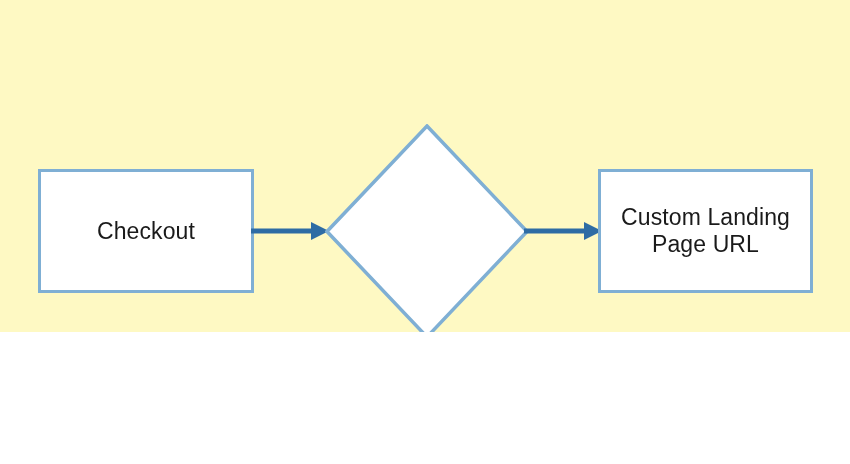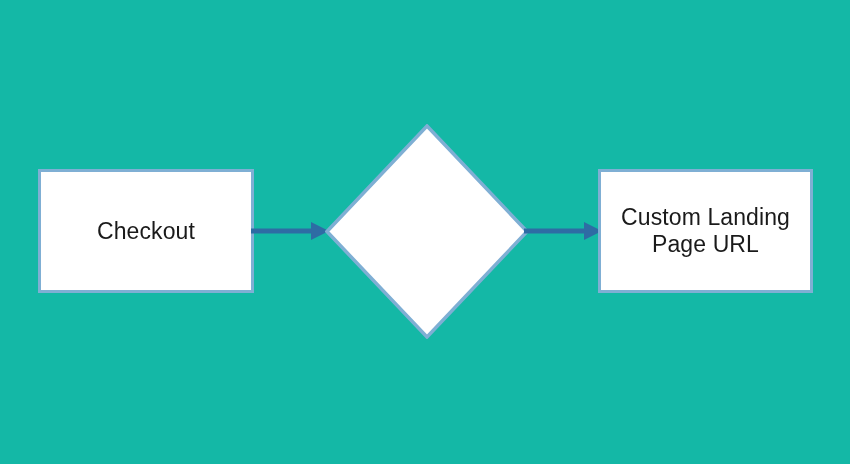--- a/index.html
+++ b/index.html
@@ -6,22 +6,22 @@
     margin: 0;
     padding: 0;
     background: #ffffff;
   }
   body {
     font-family: "Liberation Sans", sans-serif;
   }
   #canvas {
     position: relative;
     width: 850px;
-    height: 464px;
-    background: #14b8a6;
+    height: 332px;
+    background: #fef9c3;
     overflow: hidden;
   }
   .node {
     position: absolute;
     box-sizing: border-box;
     display: flex;
     align-items: center;
     justify-content: center;
     text-align: center;
   }

